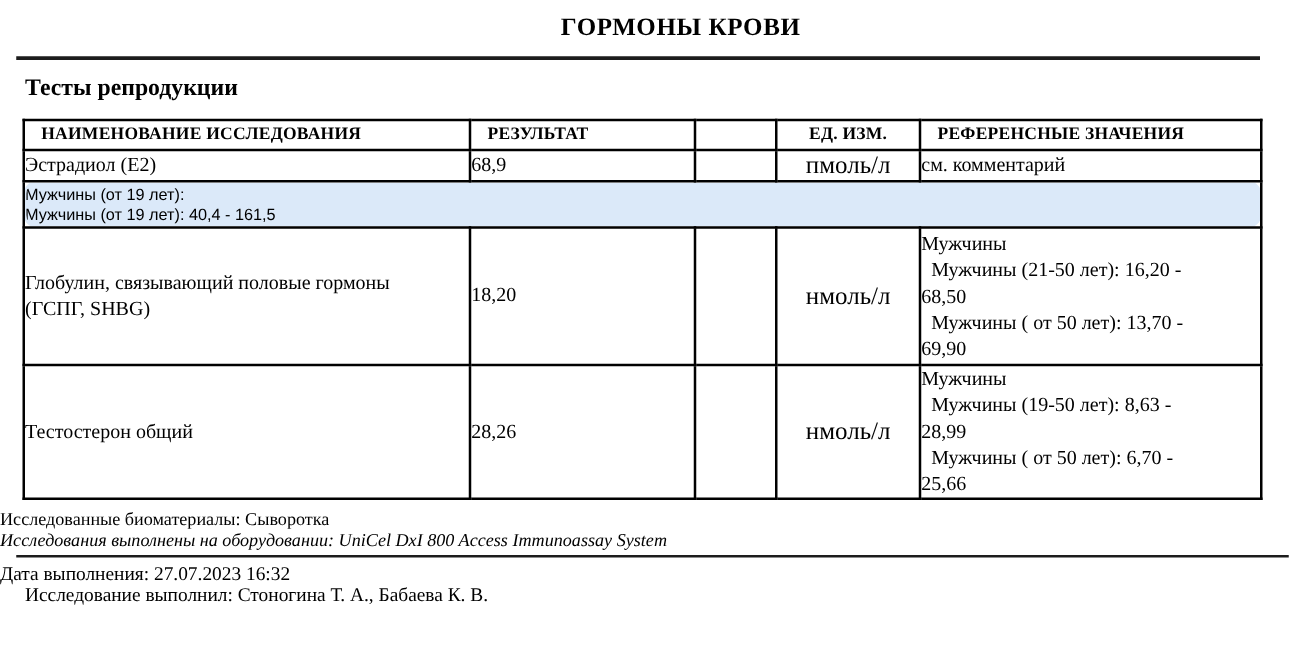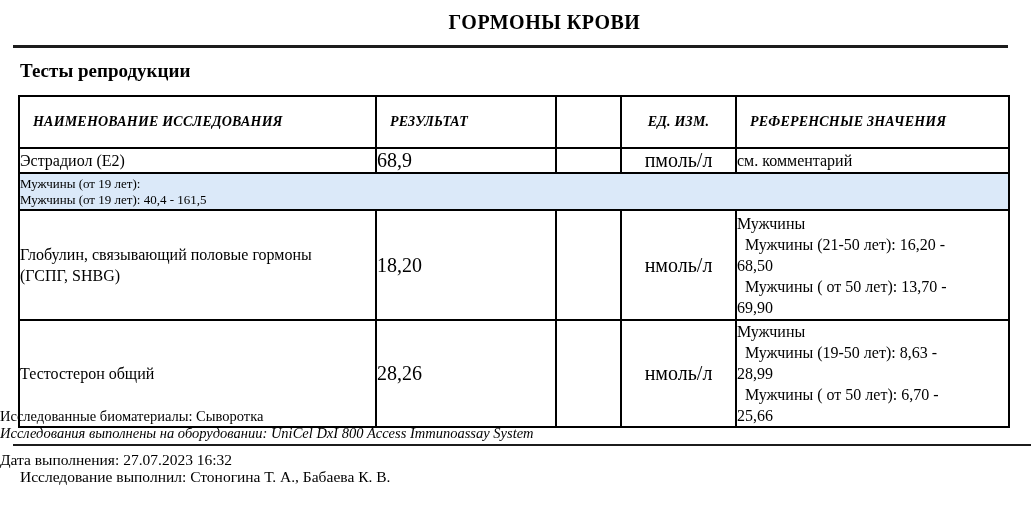--- a/index.html
+++ b/index.html
@@ -41,38 +41,39 @@
     overflow: hidden;
   }
   table.results th {
     font-size: 14px; font-weight: bold;
     text-align: left;
     padding-left: 13px;
     letter-spacing: 0.2px;
     vertical-align: middle;
   }
   table.results th.center { text-align: center; padding-left: 0; margin-left: 18px; }
-  tr.hdr    { height: 52px; font-style: italic; }
+  tr.hdr    { height: 24px; }
   tr.row-1  { height: 22px; }
   tr.comment{ height: 37px; }
   tr.row-2  { height: 110px; }
   tr.row-3  { height: 104px; }
 
   td.name  { font-size: 16px; padding-left: 13px; line-height: 21px; vertical-align: middle; }
-  td.result{ font-size: 20px; padding-left: 13px; vertical-align: middle; }
+  td.result{ font-size: 16px; padding-left: 13px; vertical-align: middle; }
   td.units { font-size: 20px; text-align: center; vertical-align: middle; }
   td.ref   { font-size: 16px; padding-left: 9px; line-height: 21px; vertical-align: middle; }
   .pre { white-space: pre-wrap; }
 
   td.comment-cell {
     background: #dbe9f9;
-    font-family: Liberation Serif, serif;
+    font-family: Liberation Sans, sans-serif;
     font-size: 13px; line-height: 16px;
     padding-left: 11px;
     vertical-align: middle;
+    border-radius: 10px;
   }
 
   .f-right {
     position: absolute; left: 0; right: 4px;
     text-align: left;
     font-size: 14.5px;
   }
   .f-biomaterials { top: 408px; }
   .f-equipment    { top: 425px; font-style: italic; }
   .footer-rule {

